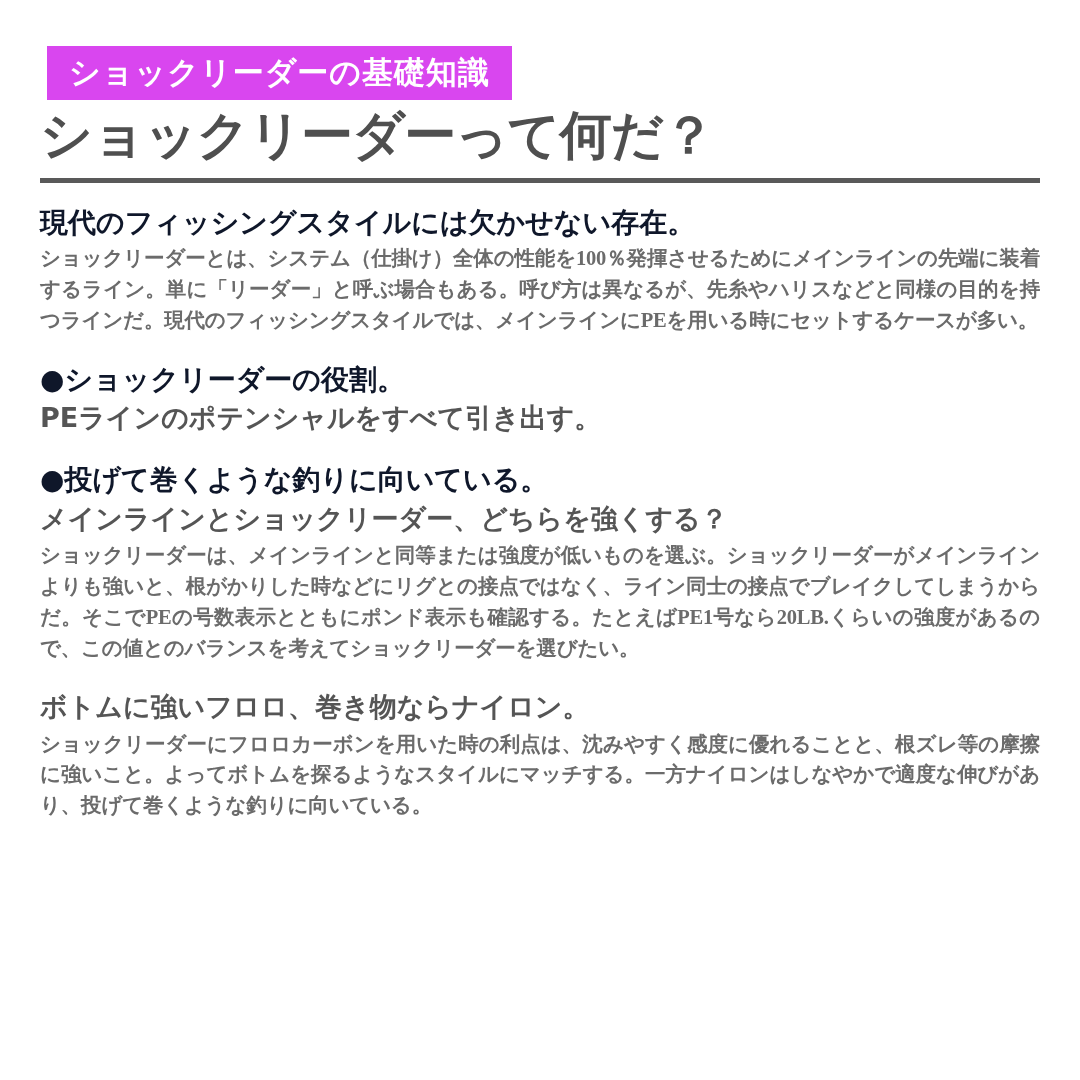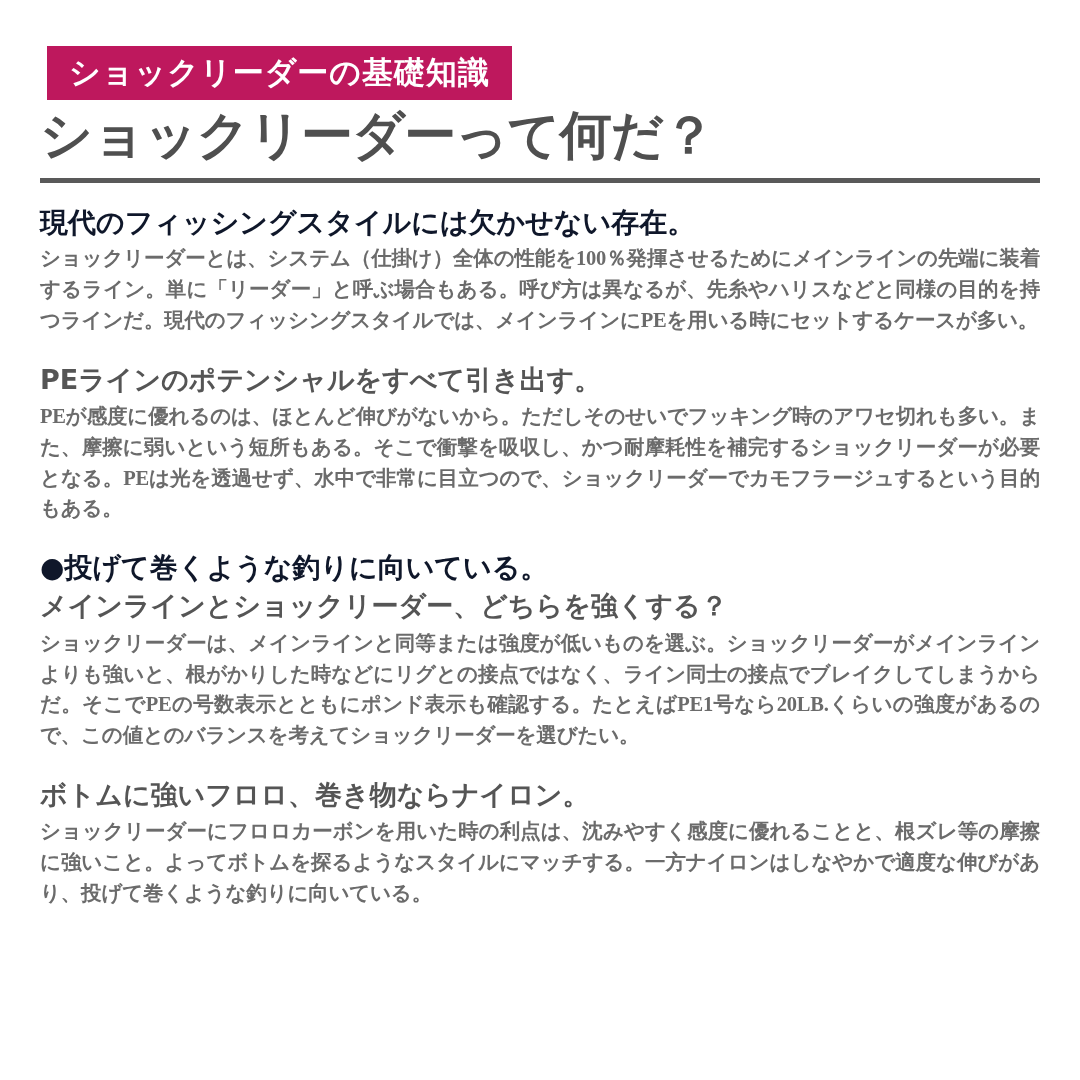--- a/index.html
+++ b/index.html
@@ -22,21 +22,21 @@
     position: relative;
   }
 
   
   .header {
     padding-bottom: 14px;
     border-bottom: 5px solid #595959;
   }
   .kicker {
     display: inline-block;
-    background: #be185d;
+    background: #d946ef;
     color: #ffffff;
     font-size: 31px;
     font-weight: bold;
     letter-spacing: 1px;
     line-height: 1.25;
     padding: 7px 22px 8px 22px;
     margin-left: 7px;
   }
   .headline {
     font-size: 52px;
@@ -97,22 +97,22 @@
   </div>
 
   <div class="content">
 
     <div class="section">
       <div class="sec-heading">現代のフィッシングスタイルには欠かせない存在。</div>
       <div class="sec-body first-body">ショックリーダーとは、システム（仕掛け）全体の性能を100％発揮させるためにメインラインの先端に装着するライン。単に「リーダー」と呼ぶ場合もある。呼び方は異なるが、先糸やハリスなどと同様の目的を持つラインだ。現代のフィッシングスタイルでは、メインラインにPEを用いる時にセットするケースが多い。</div>
     </div>
 
     <div class="section sec-spacer-top">
+      <div class="sec-heading">●ショックリーダーの役割。</div>
       <div class="sec-sub">PEラインのポテンシャルをすべて引き出す。</div>
-      <div class="sec-body">PEが感度に優れるのは、ほとんど伸びがないから。ただしそのせいでフッキング時のアワセ切れも多い。また、摩擦に弱いという短所もある。そこで衝撃を吸収し、かつ耐摩耗性を補完するショックリーダーが必要となる。PEは光を透過せず、水中で非常に目立つので、ショックリーダーでカモフラージュするという目的もある。</div>
     </div>
 
     <div class="section sec-spacer-top">
       <div class="sec-heading">●投げて巻くような釣りに向いている。</div>
       <div class="sec-sub">メインラインとショックリーダー、どちらを強くする？</div>
       <div class="sec-body">ショックリーダーは、メインラインと同等または強度が低いものを選ぶ。ショックリーダーがメインラインよりも強いと、根がかりした時などにリグとの接点ではなく、ライン同士の接点でブレイクしてしまうからだ。そこでPEの号数表示とともにポンド表示も確認する。たとえばPE1号なら20LB.くらいの強度があるので、この値とのバランスを考えてショックリーダーを選びたい。</div>
     </div>
 
     <div class="section sec-spacer-top">
       <div class="sec-sub">ボトムに強いフロロ、巻き物ならナイロン。</div>

